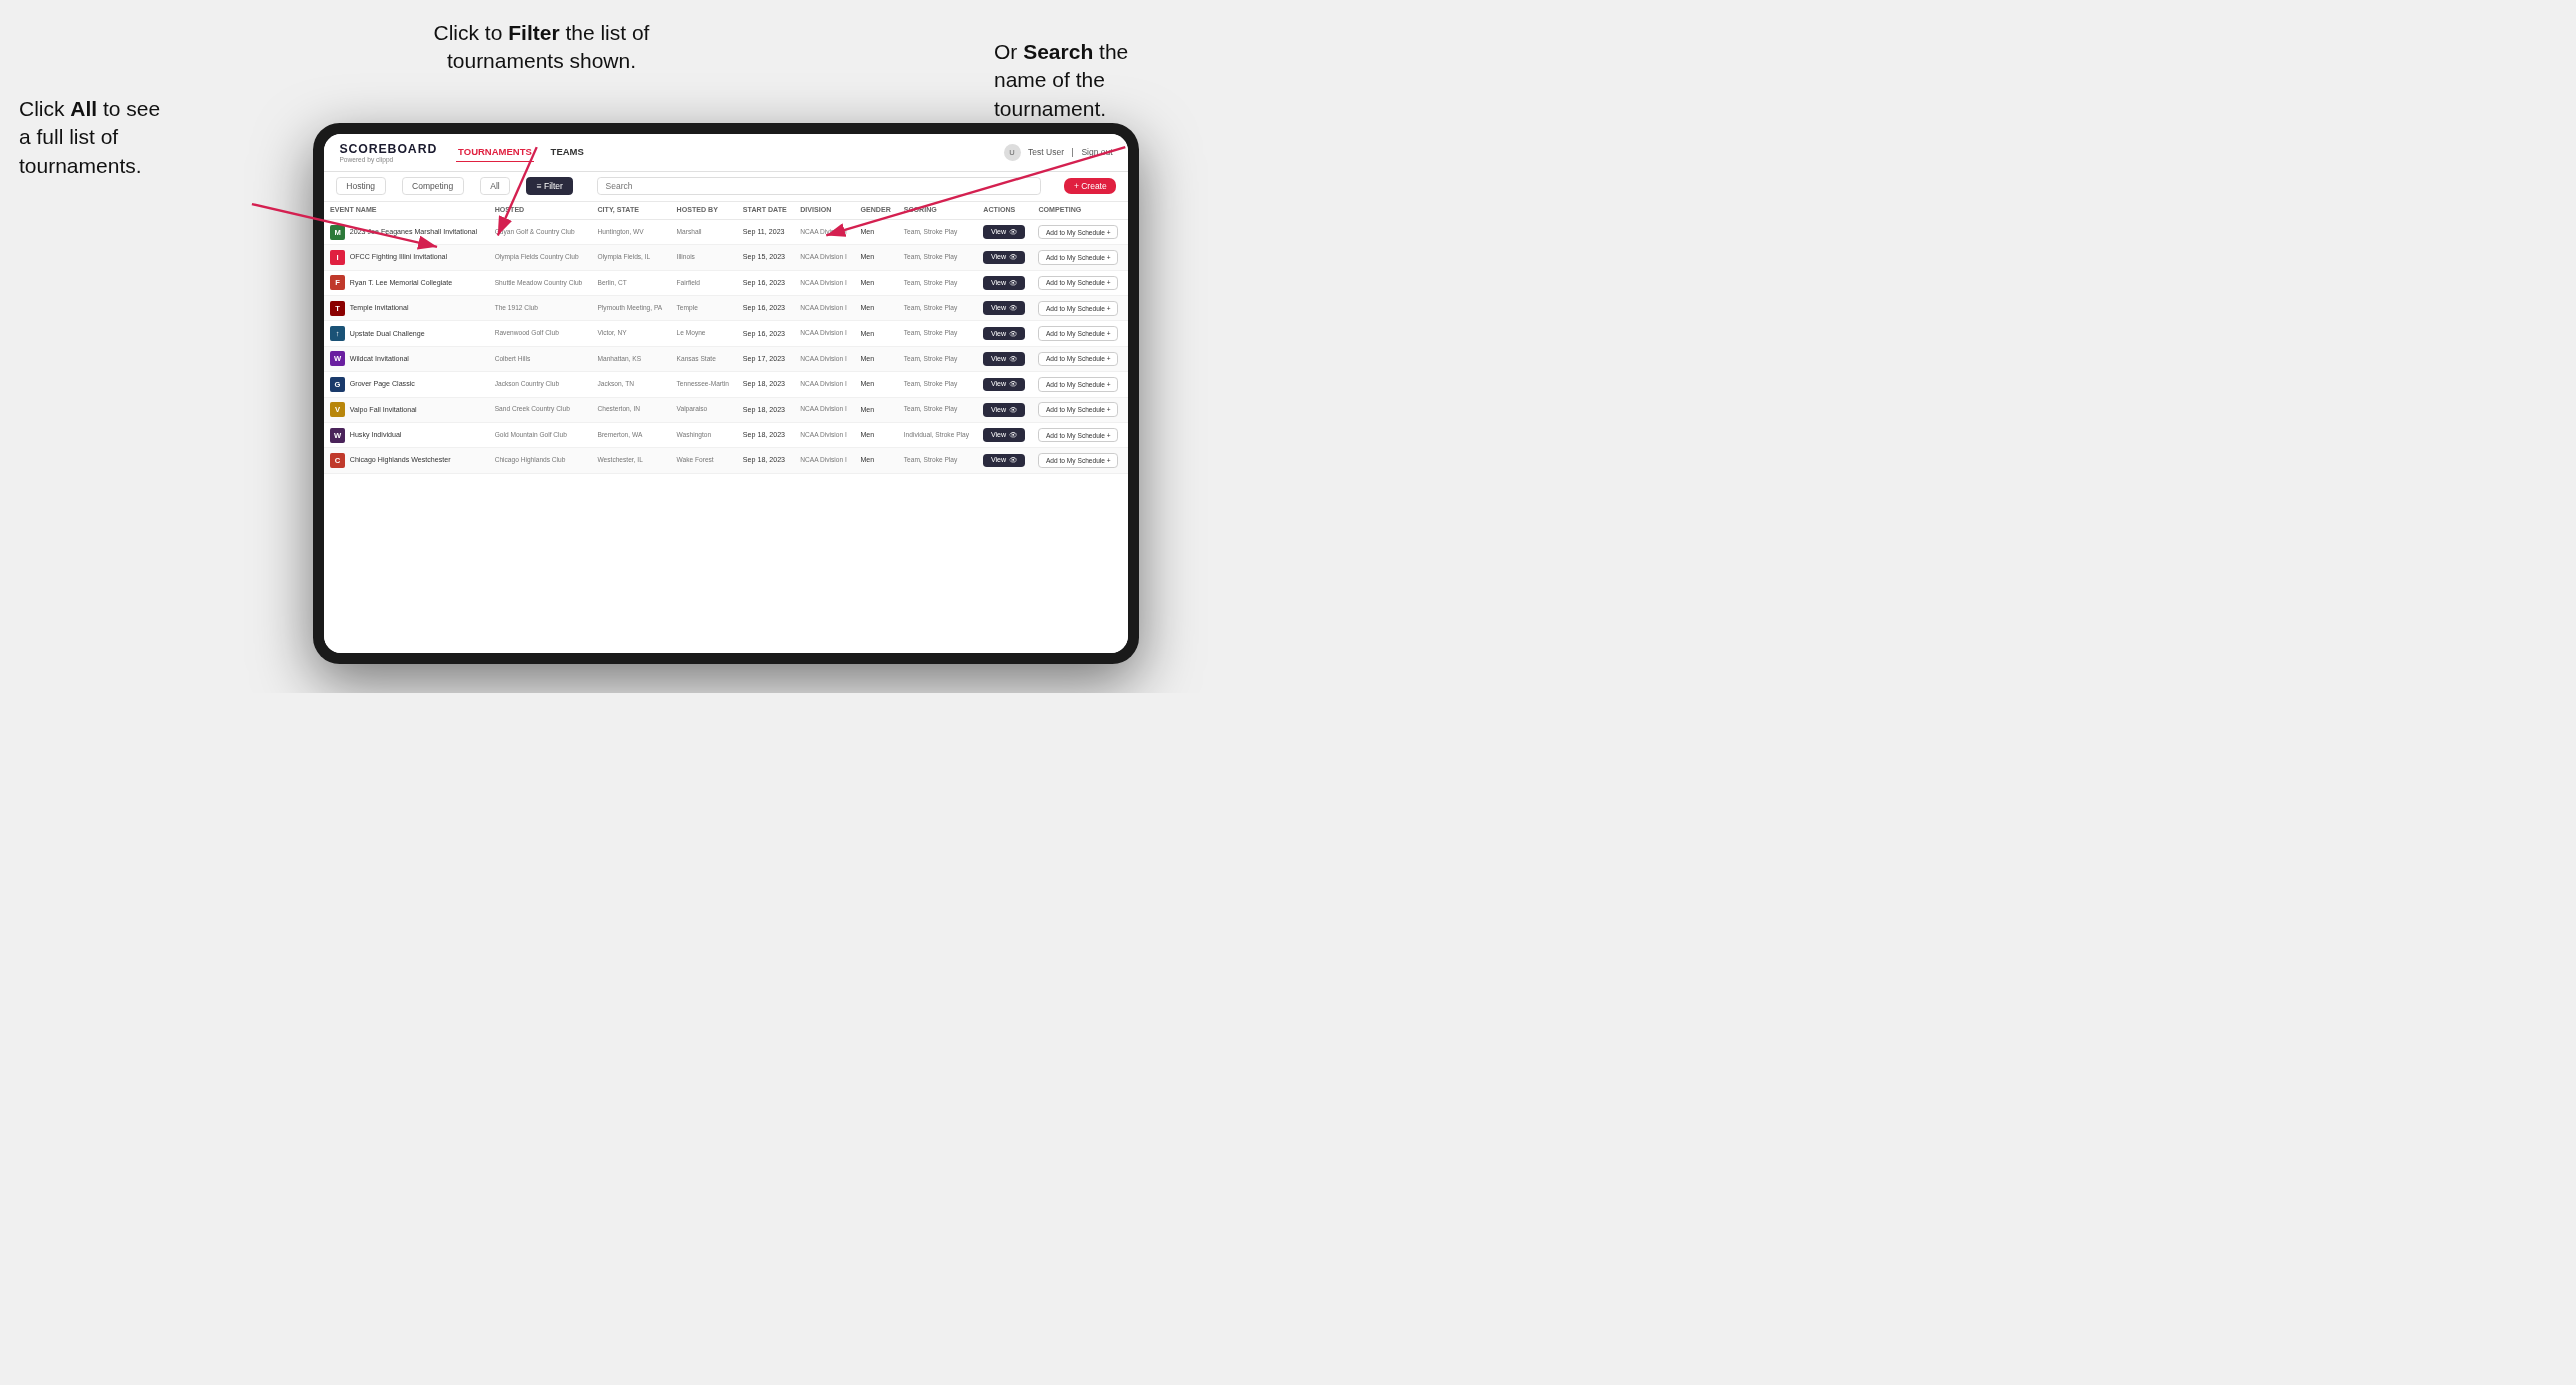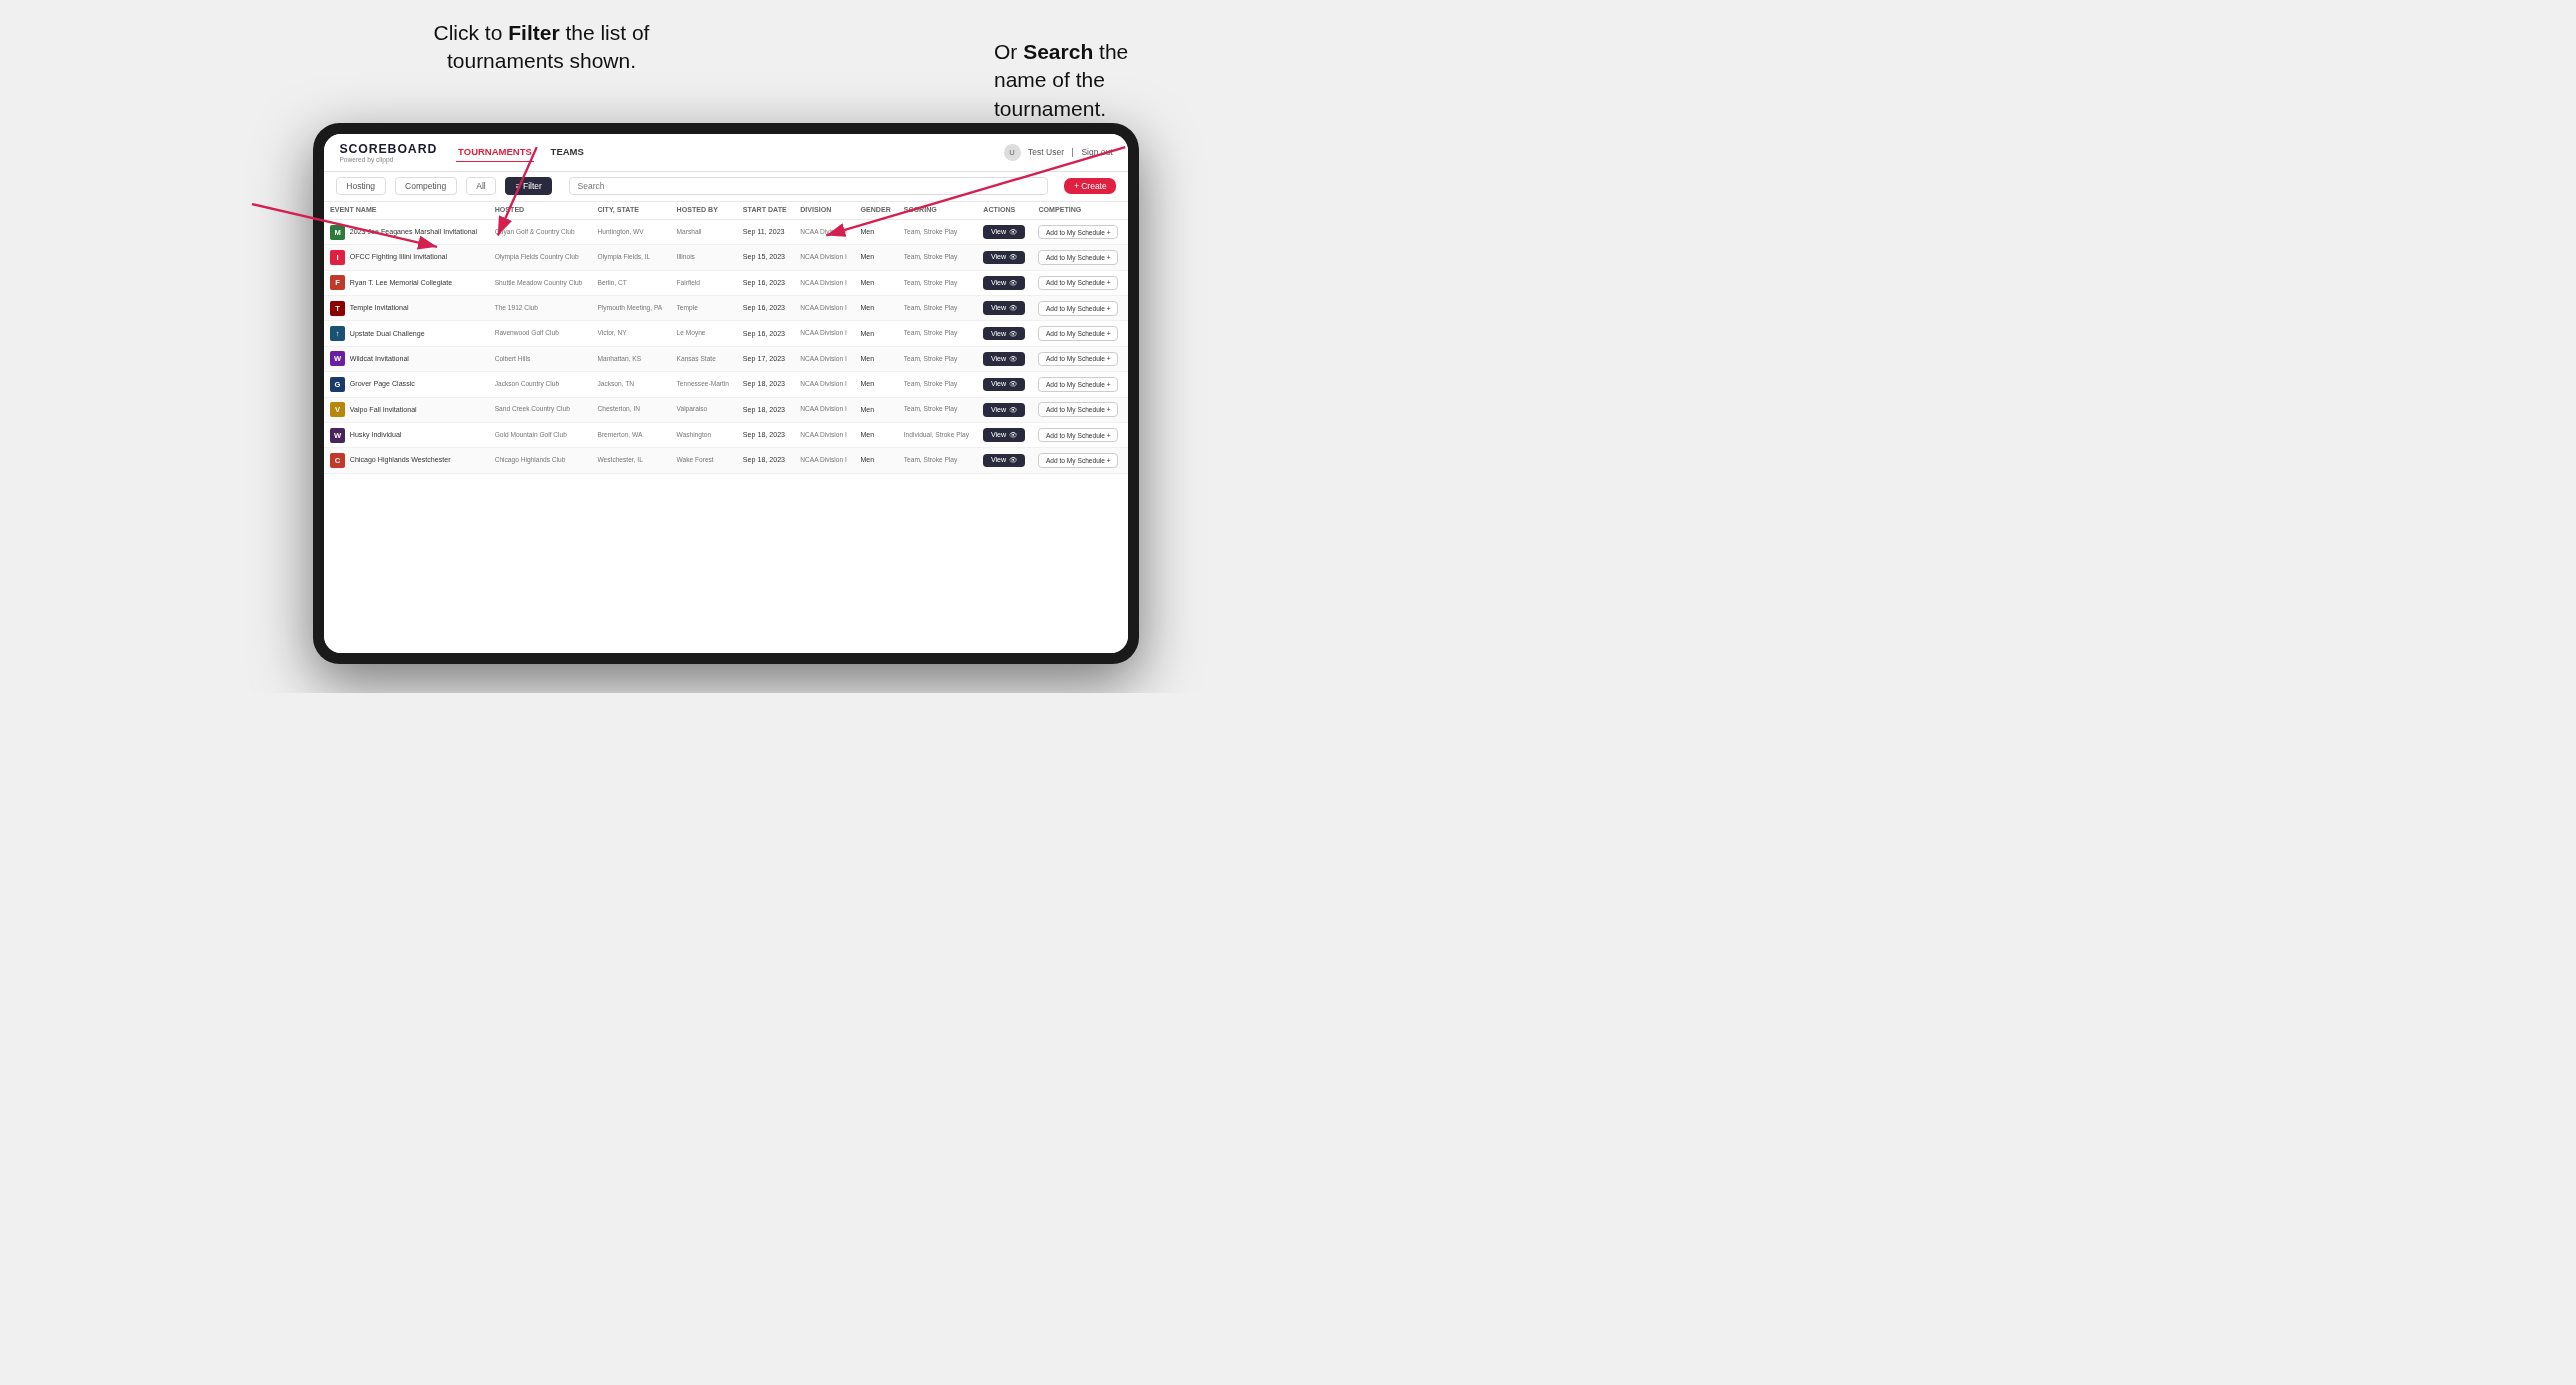--- a/index.html
+++ b/index.html
@@ -119,21 +119,21 @@
       font-size: 7.6px;
       color: #666;
     }
 
     
     .filter-bar {
       background: white;
       padding: 5.7px 11.4px;
       display: flex;
       align-items: center;
-      gap: 9px;
+      gap: 16px;
       border-bottom: 0.9px solid #e8e8e8;
       flex-shrink: 0;
     }
 
     .filter-btn {
       font-size: 8.5px;
       padding: 2.8px 9.5px;
       border: 0.9px solid #ddd;
       border-radius: 3.8px;
       background: white;
@@ -250,20 +250,23 @@
       gap: 1.9px;
     }
 
     .small-text { font-size: 6.6px; color: #777; line-height: 1.3; }
   </style>
 </head>
 <body>
 
 <div style="position:relative; width:1288px; height:693px; background:#f0f0f0; overflow:hidden;">
 
+  <div class="annotation ann-top-left">
+    Click <strong>All</strong> to see<br>a full list of<br>tournaments.
+  </div>
 
   <div class="annotation ann-top-center">
     Click to <strong>Filter</strong> the list of<br>tournaments shown.
   </div>
 
   <div class="annotation ann-top-right">
     Or <strong>Search</strong> the<br>name of the<br>tournament.
   </div>
 
   <svg class="arrows-svg" viewBox="0 0 1356 730">

